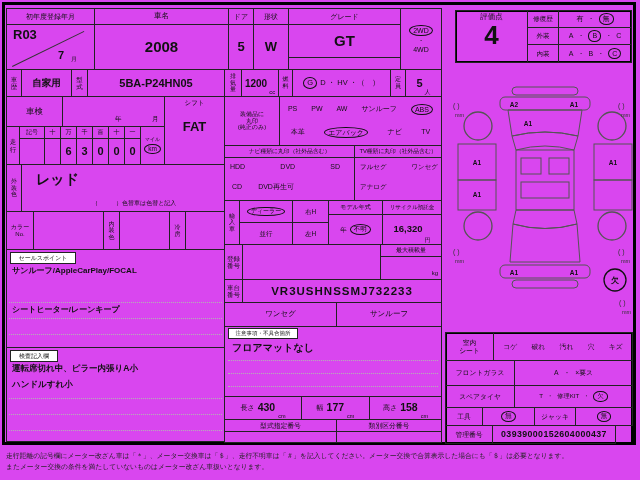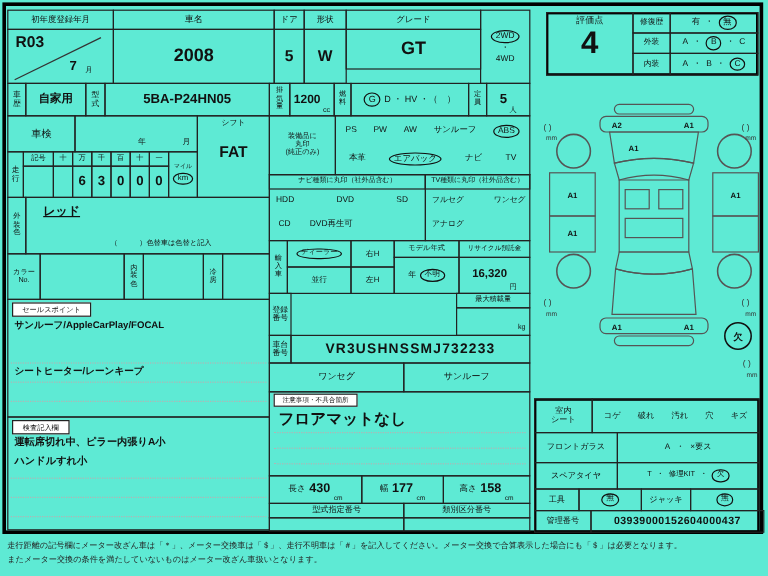--- a/index.html
+++ b/index.html
@@ -1,16 +1,16 @@
 <!DOCTYPE html>
 <html><head>
 <meta charset="utf-8">
 <style>
   html,body{margin:0;padding:0;background:#fff;}
-  #sheet{position:relative;width:640px;height:480px;background:#5eead4;
+  #sheet{position:relative;width:640px;height:480px;background:#d946ef;
     font-family:"Liberation Sans","DejaVu Sans",sans-serif;color:#111;}
   .c{position:absolute;box-sizing:border-box;border:1px solid #222;display:flex;
      align-items:center;justify-content:center;text-align:center;white-space:pre-line;overflow:hidden;line-height:1.1;}
   .n{position:absolute;box-sizing:border-box;white-space:pre-line;line-height:1.15;}
   .b2{border-width:2px;border-color:#000;}
   .v{font-weight:bold;}
   .circ{display:inline-block;border:1.4px solid #111;border-radius:50%;padding:0 3px;line-height:1.3;}
   .dotsep{padding:0 2px;}
   .dl{position:absolute;height:0;border-top:1px dotted #b3b3b3;}
   .tag{position:absolute;box-sizing:border-box;border:1px solid #222;background:#fff;
@@ -137,21 +137,21 @@
   <div class="n" style="left:360px;top:163px;width:78px;display:flex;justify-content:space-between;font-size:6.5px;">
     <span>フルセグ</span>
     <span>ワンセグ</span>
   </div>
   <div class="n" style="left:360px;top:183px;font-size:6.5px;">アナログ</div>
 
   <div class="c" style="left:6px;top:164px;width:16px;height:48px;font-size:6px;">外
 装
 色</div>
   <div class="c" style="left:21px;top:164px;width:204px;height:48px;"></div>
-  <div class="n v" style="left:36px;top:171px;font-size:10px;text-decoration:underline;">レッド</div>
+  <div class="n v" style="left:36px;top:171px;font-size:14px;">レッド</div>
   <div class="n" style="left:92px;top:200px;font-size:6px;">（　　　）色替車は色替と記入</div>
 
   <div class="c" style="left:6px;top:211px;width:28px;height:39px;font-size:6px;">カラー
 No.</div>
   <div class="c" style="left:33px;top:211px;width:71px;height:39px;"></div>
   <div class="c" style="left:103px;top:211px;width:17px;height:39px;font-size:6px;">内
 装
 色</div>
   <div class="c" style="left:119px;top:211px;width:51px;height:39px;"></div>
   <div class="c" style="left:169px;top:211px;width:17px;height:39px;font-size:6px;">冷
@@ -201,21 +201,21 @@
 
   <div class="c" style="left:224px;top:279px;width:19px;height:24px;font-size:6.5px;">車台
 番号</div>
   <div class="c v" style="left:242px;top:279px;width:200px;height:24px;font-size:11.5px;letter-spacing:1px;">VR3USHNSSMJ732233</div>
 
   <div class="c" style="left:224px;top:302px;width:113px;height:25px;font-size:7.5px;">ワンセグ</div>
   <div class="c" style="left:336px;top:302px;width:106px;height:25px;font-size:7.5px;">サンルーフ</div>
 
   <div class="c" style="left:224px;top:326px;width:218px;height:71px;"></div>
   <div class="tag" style="left:228px;top:328px;width:70px;height:11px;font-size:5.5px;">注意事項・不具合箇所</div>
-  <div class="n v" style="left:232px;top:342px;font-size:13px;">フロアマットなし</div>
+  <div class="n v" style="left:232px;top:342px;font-size:10px;">フロアマットなし</div>
   <div class="dl" style="left:228px;top:360px;width:210px;"></div>
   <div class="dl" style="left:228px;top:373px;width:210px;"></div>
   <div class="dl" style="left:228px;top:386px;width:210px;"></div>
 
   <div class="c" style="left:224px;top:396px;width:78px;height:24px;gap:3px;">
     <span style="font-size:7px;">長さ</span>
     <span class="v" style="font-size:10.5px;">430</span>
     <span style="font-size:5.5px;align-self:flex-end;">cm</span>
   </div>
   <div class="c" style="left:301px;top:396px;width:69px;height:24px;gap:3px;">
@@ -337,17 +337,17 @@
   </div>
   <div class="c" style="left:445px;top:407px;width:38px;height:19px;font-size:6.8px;">工具</div>
   <div class="c" style="left:482px;top:407px;width:53px;height:19px;font-size:6.8px;">
     <span class="circ">無</span>
   </div>
   <div class="c" style="left:534px;top:407px;width:42px;height:19px;font-size:6.8px;">ジャッキ</div>
   <div class="c" style="left:575px;top:407px;width:58px;height:19px;font-size:6.8px;">
     <span class="circ">無</span>
   </div>
   <div class="c" style="left:445px;top:425px;width:48px;height:19px;font-size:6.8px;">管理番号</div>
-  <div class="c v" style="left:492px;top:425px;width:145px;height:19px;font-size:8.8px;letter-spacing:0.4px;">03939000152604000437</div>
+  <div class="c v" style="left:492px;top:425px;width:124px;height:19px;font-size:8.8px;letter-spacing:0.4px;">03939000152604000437</div>
 
   <div class="n" style="left:6px;top:452px;width:630px;font-size:6.8px;color:#222;">走行距離の記号欄にメーター改ざん車は「＊」、メーター交換車は「＄」、走行不明車は「＃」を記入してください。メーター交換で合算表示した場合にも「＄」は必要となります。</div>
   <div class="n" style="left:6px;top:463px;width:630px;font-size:6.8px;color:#222;">またメーター交換の条件を満たしていないものはメーター改ざん車扱いとなります。</div>
 </div>
 
 </body></html>

